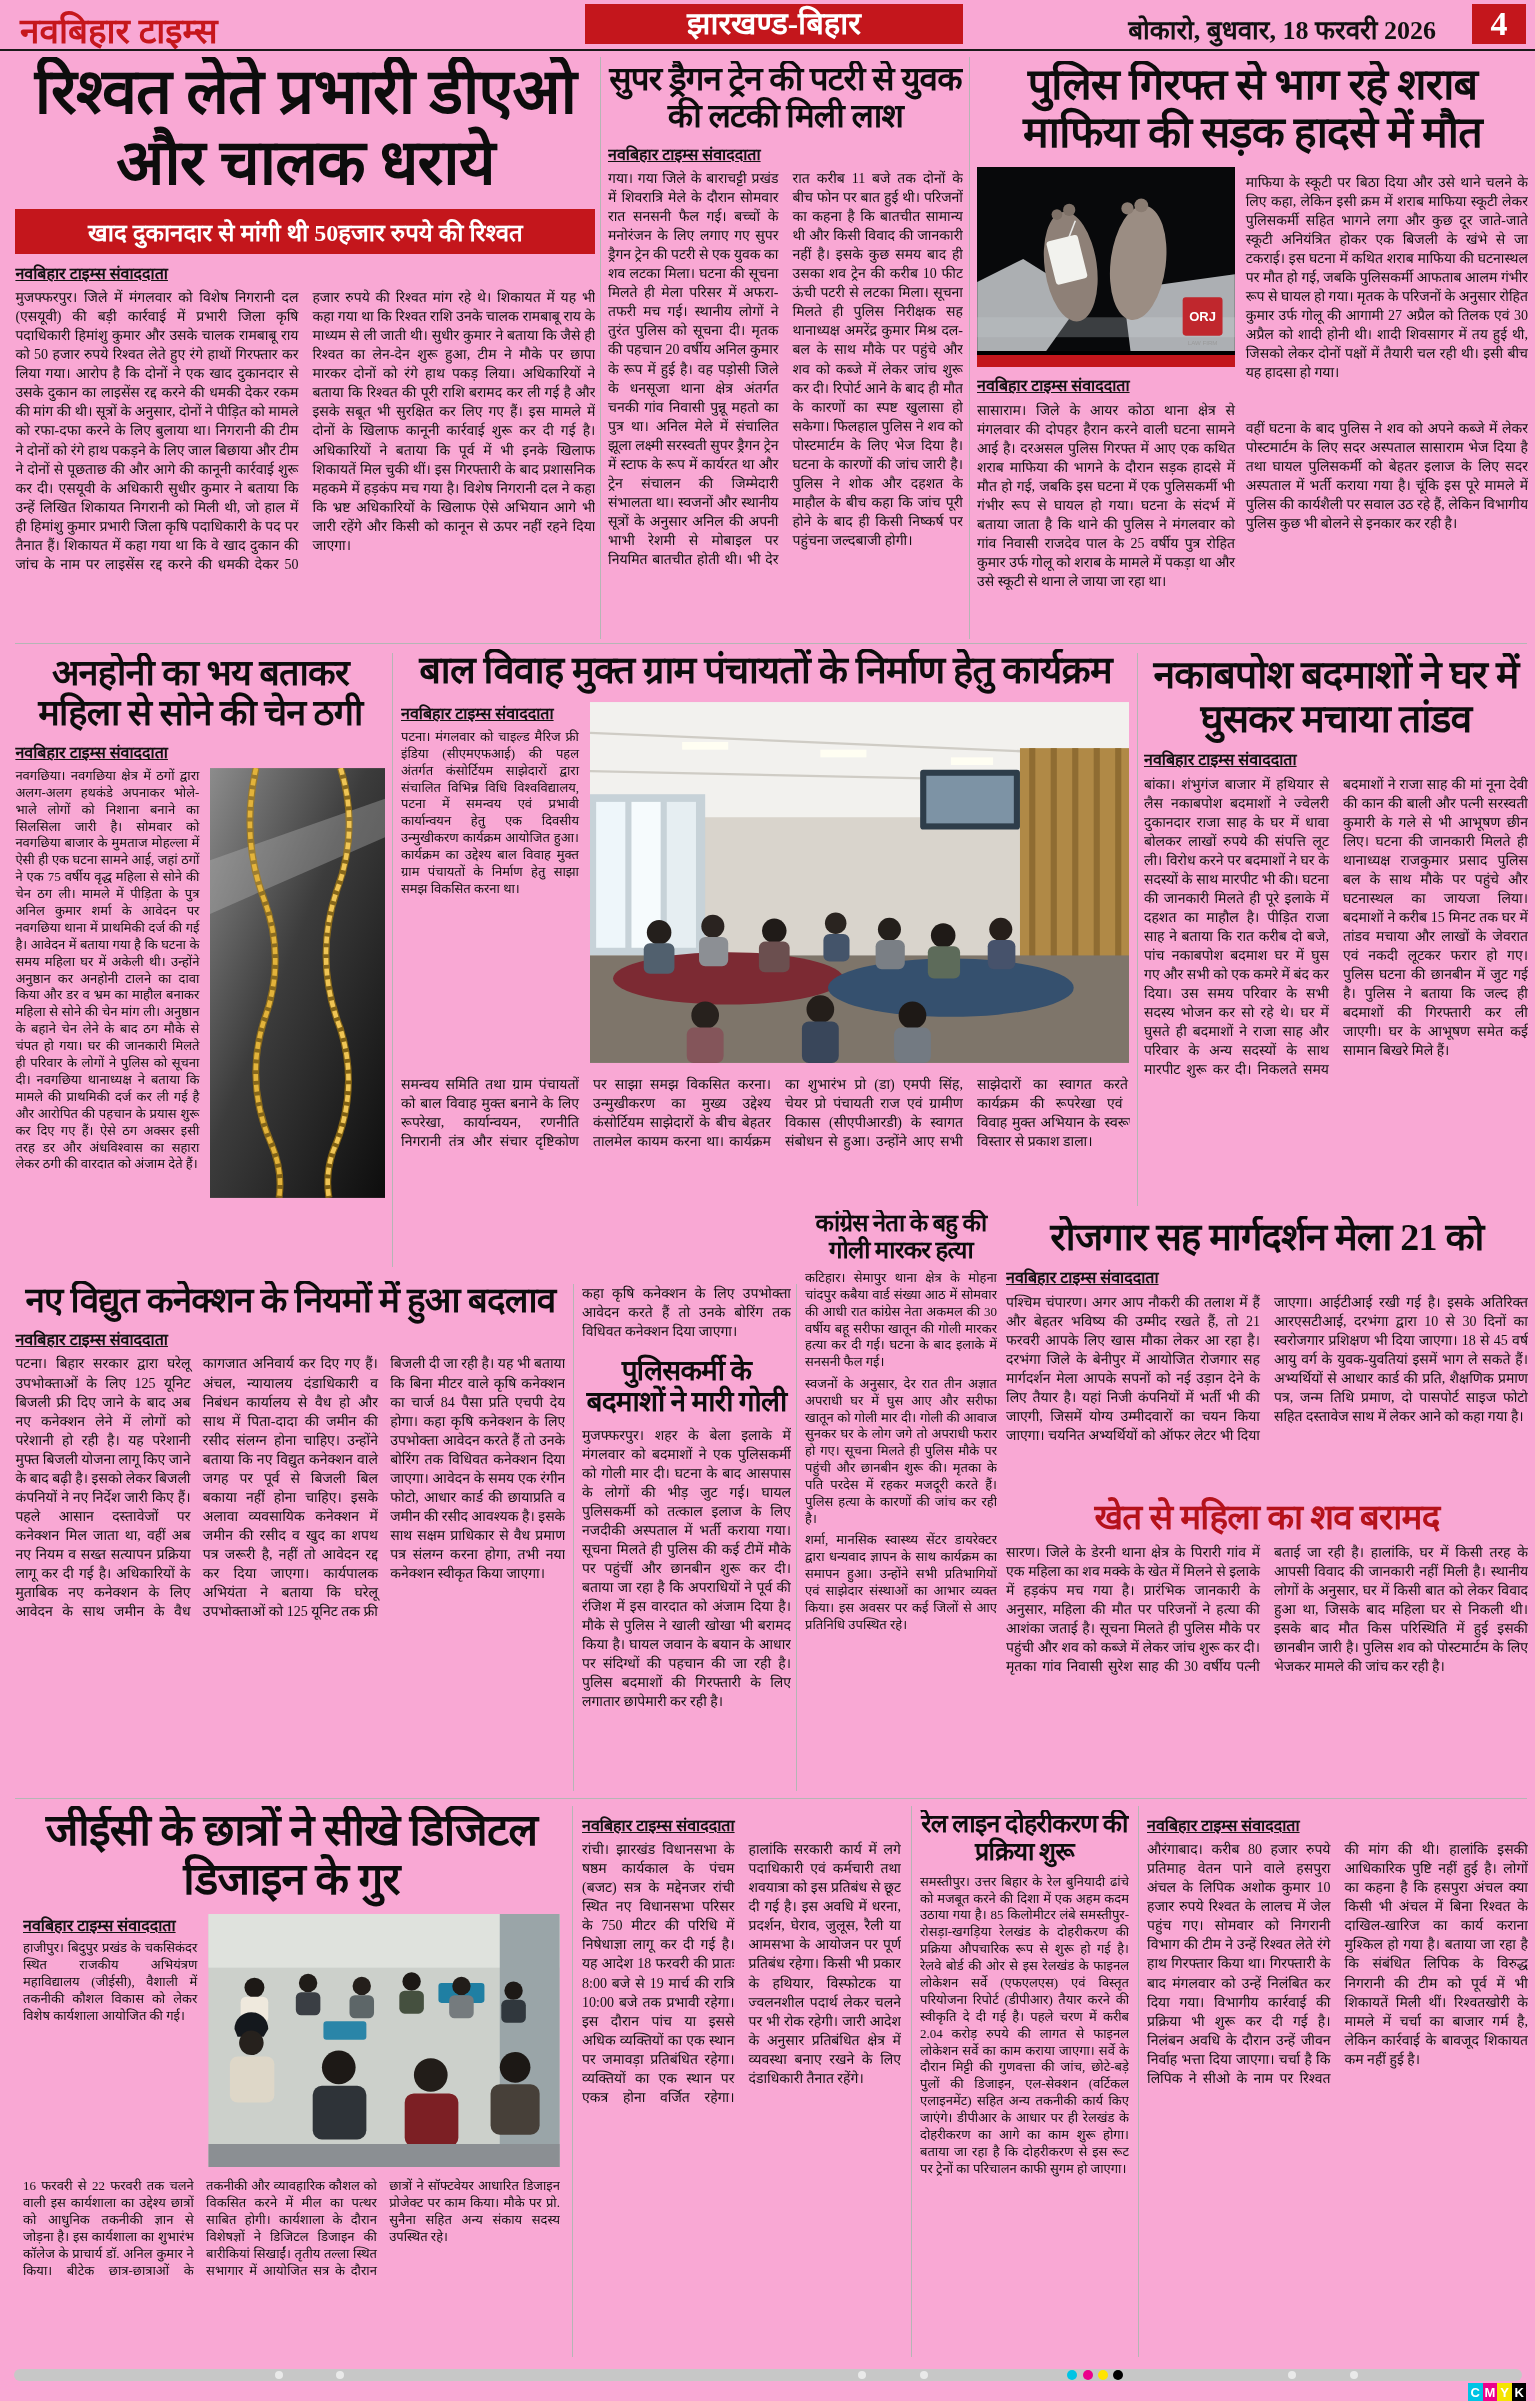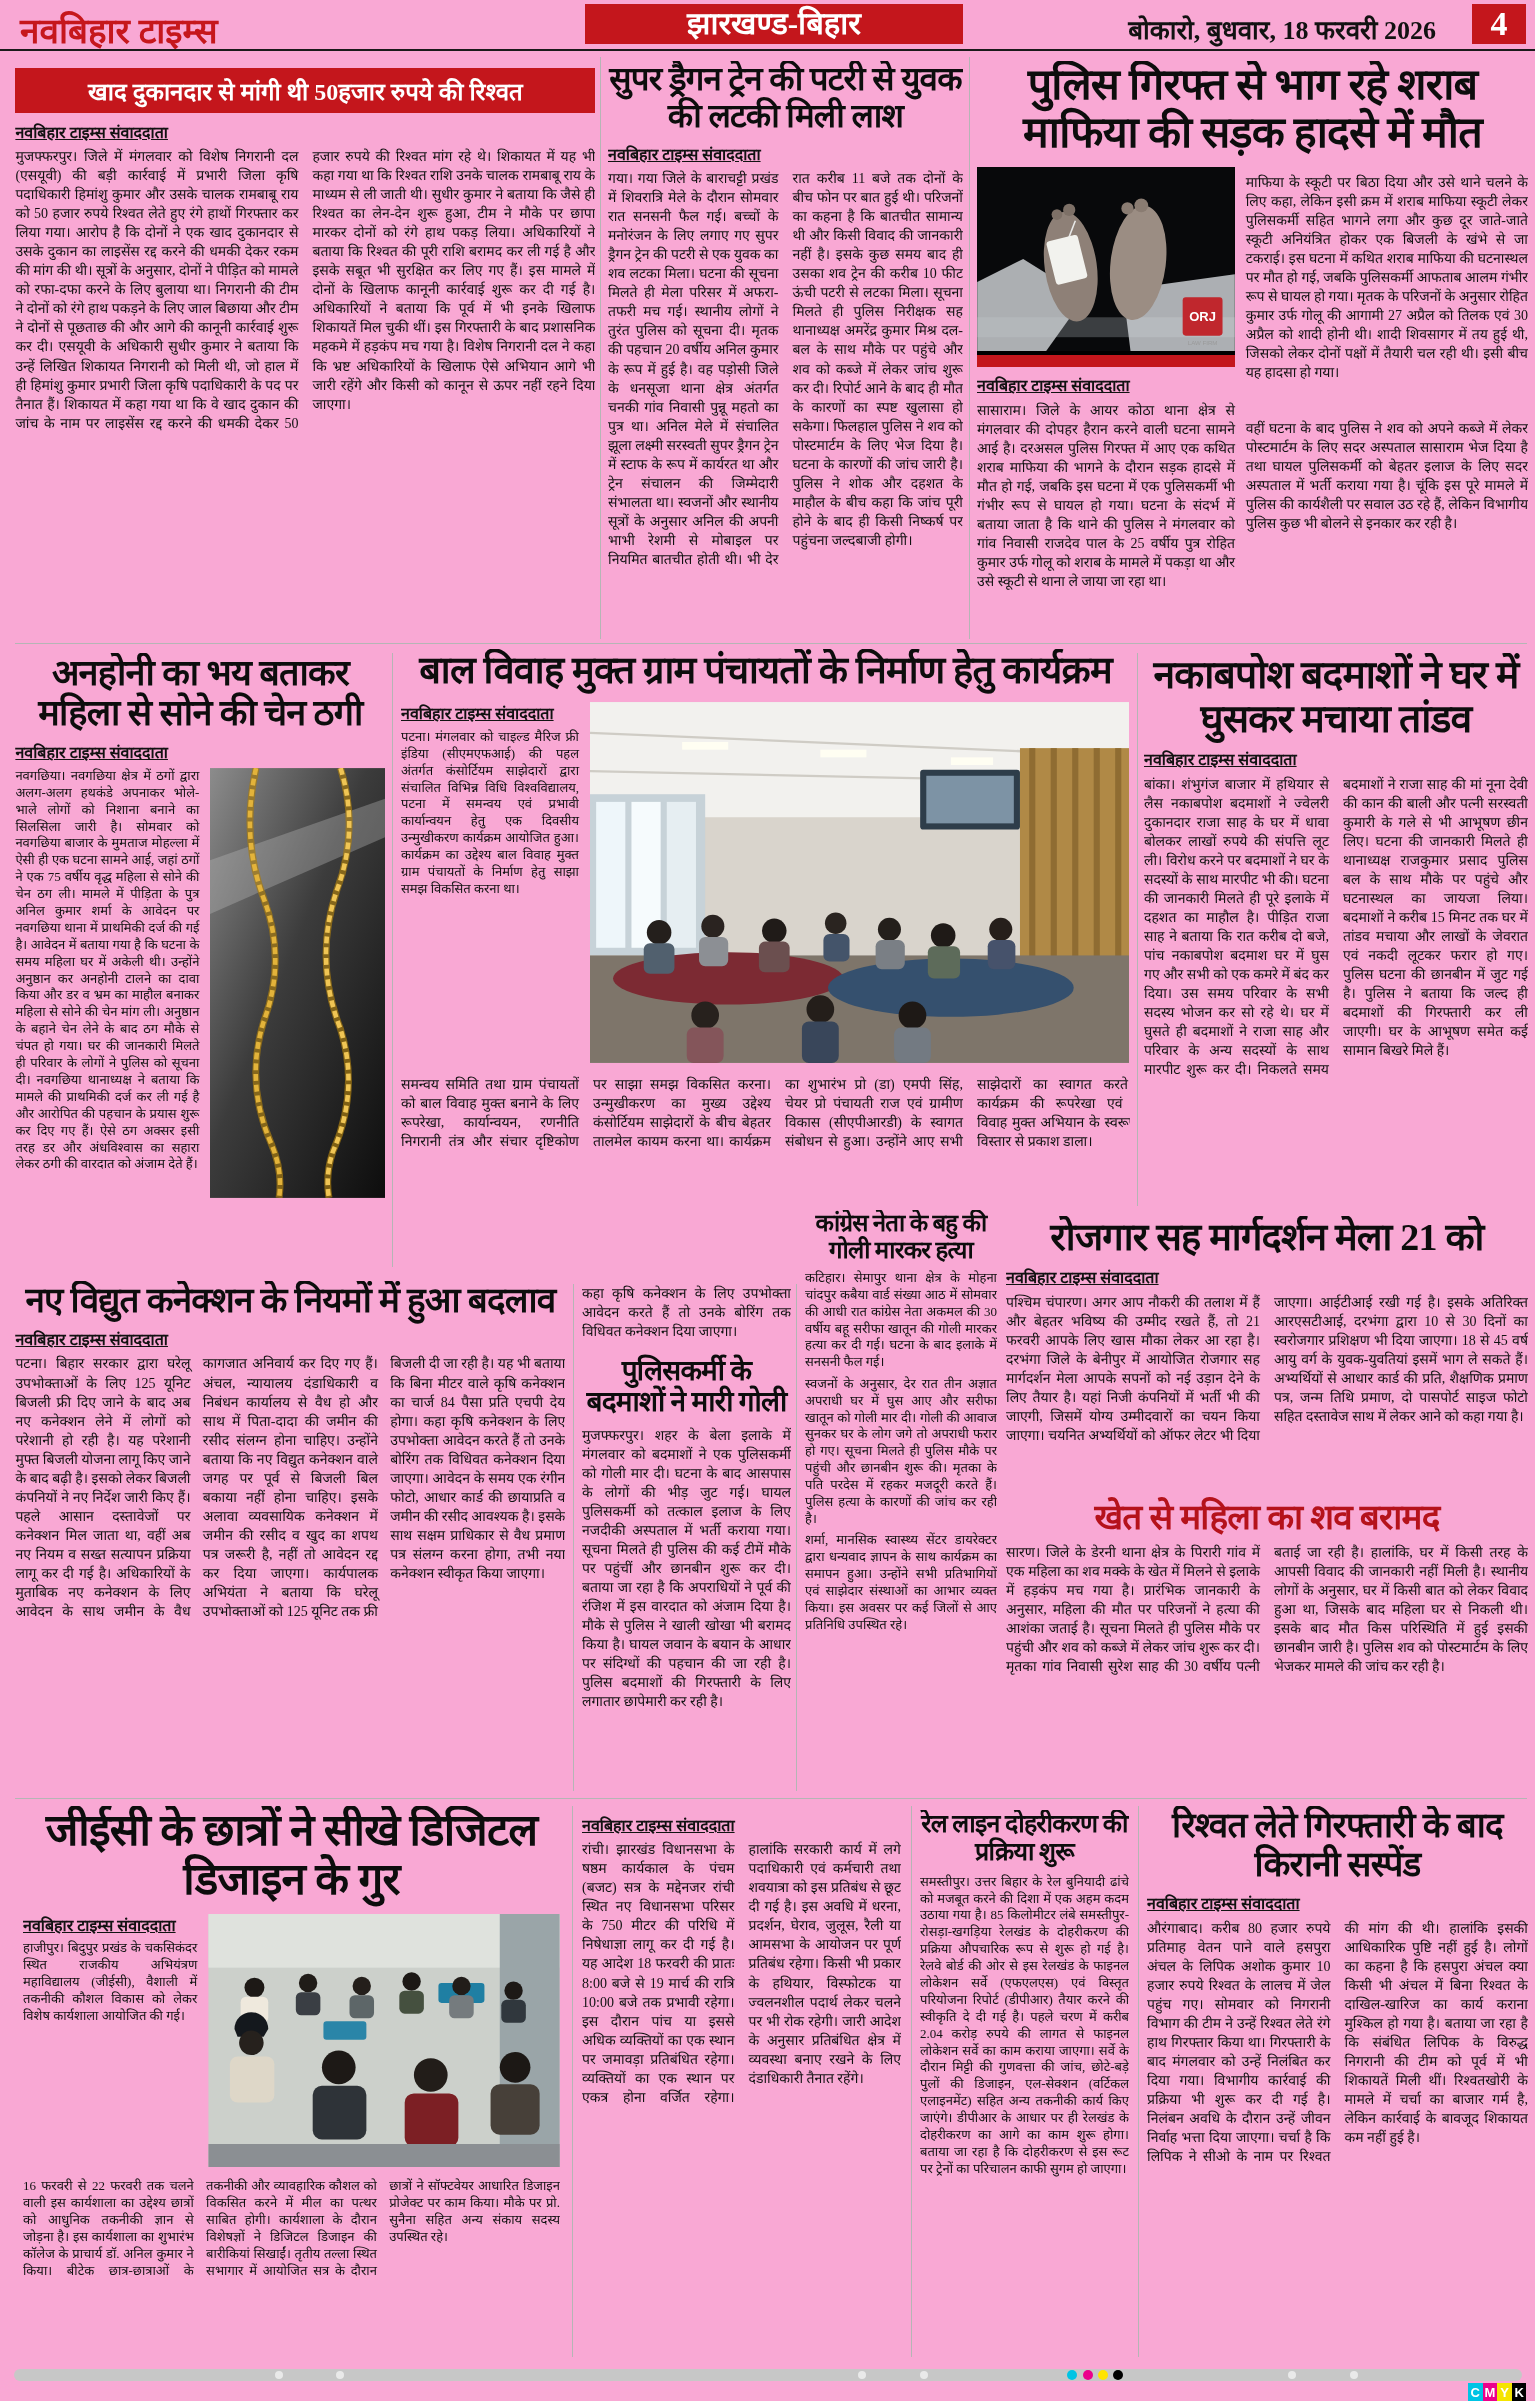--- a/index.html
+++ b/index.html
@@ -45,20 +45,21 @@
   <div class="edition-box">झारखण्ड-बिहार</div>
   <div class="dateline">बोकारो, बुधवार, 18 फरवरी 2026</div>
   <div class="pagenum-box">4</div>
   <div class="header-rule"></div>
 
   <div class="vr" style="left:600px;top:57px;height:582px"></div>
   <div class="vr" style="left:969px;top:57px;height:582px"></div>
   <div class="hr" style="left:15.4px;top:643px;width:1512px"></div>
 
   <div class="art" style="left:15.4px;top:57px;width:580px;height:583px">
+    <div class="hl" style="font-size:63px">रिश्वत लेते प्रभारी डीएओ और चालक धराये</div>
     <div class="kick" style="font-size:24px;padding:6.1px 4.6px;margin-top:10.7px">खाद दुकानदार से मांगी थी 50हजार रुपये की रिश्वत</div>
     <div class="by">नवबिहार टाइम्स संवाददाता</div>
     <div class="bd cols2" style="height:338px">
       <span>मुजफ्फरपुर। जिले में मंगलवार को विशेष निगरानी दल (एसयूवी) की बड़ी कार्रवाई में प्रभारी जिला कृषि पदाधिकारी हिमांशु कुमार और उसके चालक रामबाबू राय को 50 हजार रुपये रिश्वत लेते हुए रंगे हाथों गिरफ्तार कर लिया गया। आरोप है कि दोनों ने एक खाद दुकानदार से उसके दुकान का लाइसेंस रद्द करने की धमकी देकर रकम की मांग की थी। सूत्रों के अनुसार, दोनों ने पीड़ित को मामले को रफा-दफा करने के लिए बुलाया था। निगरानी की टीम ने दोनों को रंगे हाथ पकड़ने के लिए जाल बिछाया और टीम ने दोनों से पूछताछ की और आगे की कानूनी कार्रवाई शुरू कर दी। एसयूवी के अधिकारी सुधीर कुमार ने बताया कि उन्हें लिखित शिकायत निगरानी को मिली थी, जो हाल में ही हिमांशु कुमार प्रभारी जिला कृषि पदाधिकारी के पद पर तैनात हैं। </span>
       <span>शिकायत में कहा गया था कि वे खाद दुकान की जांच के नाम पर लाइसेंस रद्द करने की धमकी देकर 50 हजार रुपये की रिश्वत मांग रहे थे। शिकायत में यह भी कहा गया था कि रिश्वत राशि उनके चालक रामबाबू राय के माध्यम से ली जाती थी। सुधीर कुमार ने बताया कि जैसे ही रिश्वत का लेन-देन शुरू हुआ, टीम ने मौके पर छापा मारकर दोनों को रंगे हाथ पकड़ लिया। अधिकारियों ने बताया कि रिश्वत की पूरी राशि बरामद कर ली गई है और इसके सबूत भी सुरक्षित कर लिए गए हैं। इस मामले में दोनों के खिलाफ कानूनी कार्रवाई शुरू कर दी गई है। अधिकारियों ने बताया कि पूर्व में भी इनके खिलाफ शिकायतें मिल चुकी थीं। इस गिरफ्तारी के बाद प्रशासनिक महकमे में हड़कंप मच गया है। विशेष निगरानी दल ने कहा कि भ्रष्ट अधिकारियों के खिलाफ ऐसे अभियान आगे भी जारी रहेंगे और किसी को कानून से ऊपर नहीं रहने दिया जाएगा। </span>
     </div>
   </div>
 
   <div class="art" style="left:608px;top:61px;width:355px;height:577px">
     <div class="hl" style="font-size:33px">सुपर ड्रैगन ट्रेन की पटरी से युवक की लटकी मिली लाश</div>
@@ -300,21 +301,20 @@
       <span>व्यक्तियों का एक स्थान पर एकत्र होना वर्जित रहेगा। हालांकि सरकारी कार्य में लगे पदाधिकारी एवं कर्मचारी तथा शवयात्रा को इस प्रतिबंध से छूट दी गई है। इस अवधि में धरना, प्रदर्शन, घेराव, जुलूस, रैली या आमसभा के आयोजन पर पूर्ण प्रतिबंध रहेगा। किसी भी प्रकार के हथियार, विस्फोटक या ज्वलनशील पदार्थ लेकर चलने पर भी रोक रहेगी। जारी आदेश के अनुसार प्रतिबंधित क्षेत्र में व्यवस्था बनाए रखने के लिए दंडाधिकारी तैनात रहेंगे। </span>
     </div>
   </div>
 
   <div class="art" style="left:920px;top:1810px;width:209px;height:547px">
     <div class="hl" style="font-size:25px">रेल लाइन दोहरीकरण की प्रक्रिया शुरू</div>
     <div class="bd small" style="margin-top:7.7px;height:476px">समस्तीपुर। उत्तर बिहार के रेल बुनियादी ढांचे को मजबूत करने की दिशा में एक अहम कदम उठाया गया है। 85 किलोमीटर लंबे समस्तीपुर-रोसड़ा-खगड़िया रेलखंड के दोहरीकरण की प्रक्रिया औपचारिक रूप से शुरू हो गई है। रेलवे बोर्ड की ओर से इस रेलखंड के फाइनल लोकेशन सर्वे (एफएलएस) एवं विस्तृत परियोजना रिपोर्ट (डीपीआर) तैयार करने की स्वीकृति दे दी गई है। पहले चरण में करीब 2.04 करोड़ रुपये की लागत से फाइनल लोकेशन सर्वे का काम कराया जाएगा। सर्वे के दौरान मिट्टी की गुणवत्ता की जांच, छोटे-बड़े पुलों की डिजाइन, एल-सेक्शन (वर्टिकल एलाइनमेंट) सहित अन्य तकनीकी कार्य किए जाएंगे। डीपीआर के आधार पर ही रेलखंड के दोहरीकरण का आगे का काम शुरू होगा। बताया जा रहा है कि दोहरीकरण से इस रूट पर ट्रेनों का परिचालन काफी सुगम हो जाएगा।</div>
   </div>
 
   <div class="art" style="left:1147px;top:1806px;width:381px;height:551px">
-    <div class="hl" style="font-size:35px">रिश्वत लेते गिरफ्तारी के बाद किरानी सस्पेंड</div>
     <div class="by">नवबिहार टाइम्स संवाददाता</div>
     <div class="bd cols2" style="height:415px">
       <span>औरंगाबाद। करीब 80 हजार रुपये प्रतिमाह वेतन पाने वाले हसपुरा अंचल के लिपिक अशोक कुमार 10 हजार रुपये रिश्वत के लालच में जेल पहुंच गए। सोमवार को निगरानी विभाग की टीम ने उन्हें रिश्वत लेते रंगे हाथ गिरफ्तार किया था। गिरफ्तारी के बाद मंगलवार को उन्हें निलंबित कर दिया गया। विभागीय कार्रवाई की प्रक्रिया भी शुरू कर दी गई है। निलंबन अवधि के दौरान उन्हें जीवन निर्वाह भत्ता दिया जाएगा। चर्चा है कि लिपिक </span>
       <span>ने सीओ के नाम पर रिश्वत की मांग की थी। हालांकि इसकी आधिकारिक पुष्टि नहीं हुई है। लोगों का कहना है कि हसपुरा अंचल क्या किसी भी अंचल में बिना रिश्वत के दाखिल-खारिज का कार्य कराना मुश्किल हो गया है। बताया जा रहा है कि संबंधित लिपिक के विरुद्ध निगरानी की टीम को पूर्व में भी शिकायतें मिली थीं। रिश्वतखोरी के मामले में चर्चा का बाजार गर्म है, लेकिन कार्रवाई के बावजूद शिकायत कम नहीं हुई है। </span>
     </div>
   </div>
 
   <div class="foot-bar">
     <div class="foot-dot" style="left:261px"></div>
       <div class="foot-dot" style="left:322px"></div>

